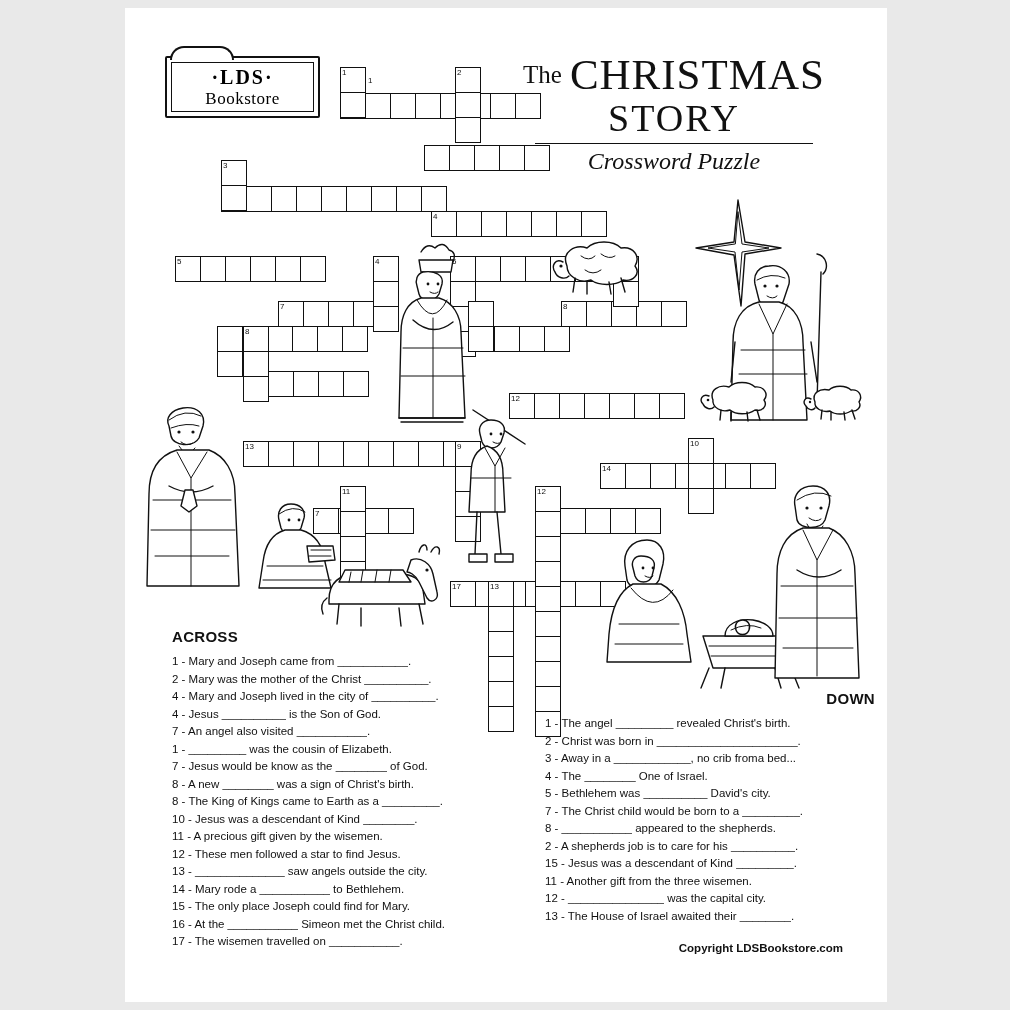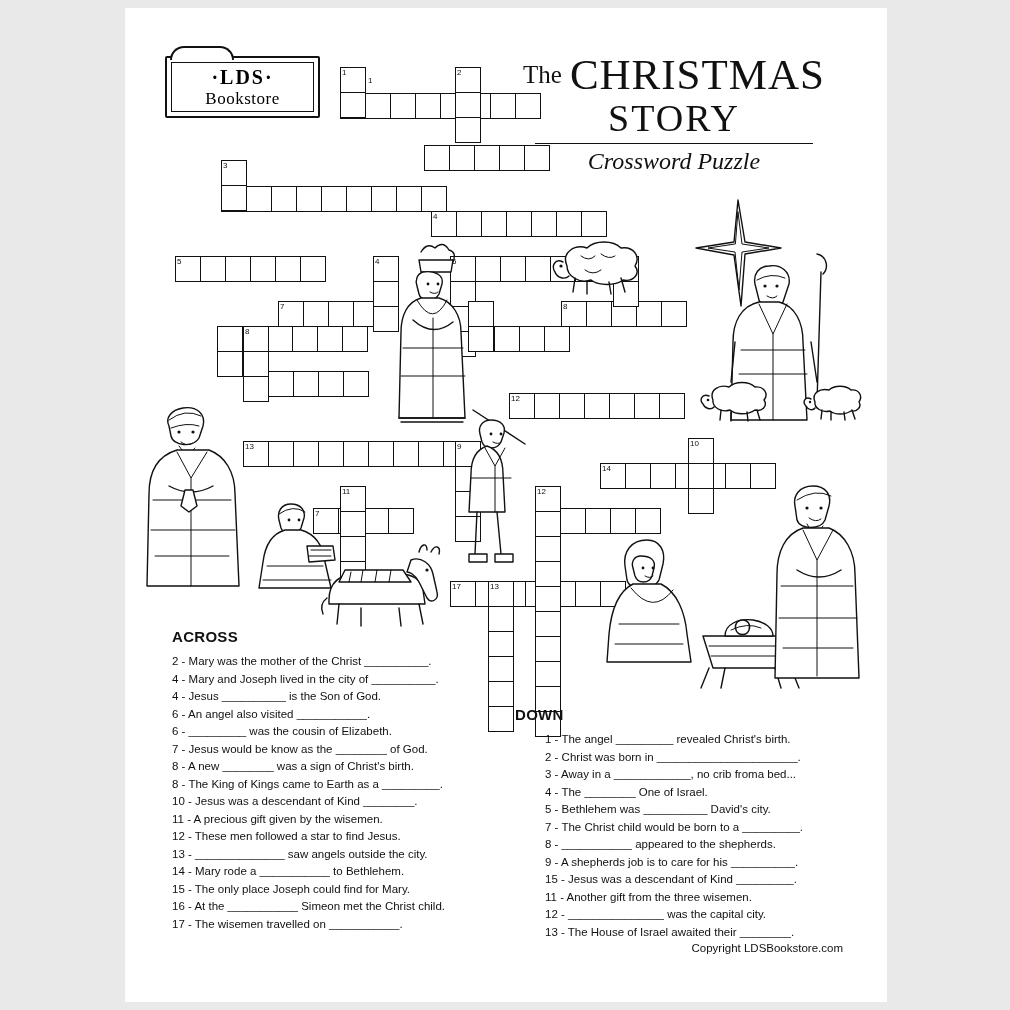--- a/index.html
+++ b/index.html
@@ -51,23 +51,23 @@
   .cnum{
     position:absolute;font-size:8px;line-height:8px;color:#111;
     font-family:"Liberation Sans",sans-serif;
   }
   
   .clues{position:absolute;font-family:"Liberation Sans",sans-serif;color:#111;}
   .clues h3{margin:0 0 8px 0;font-size:15px;font-weight:bold;letter-spacing:0.3px;}
   .clues .row{font-size:11.5px;line-height:17.5px;white-space:nowrap;}
   #across{left:47px;top:620px;width:330px;}
   #down{left:420px;top:682px;width:330px;}
-  #down h3{text-align:left;margin-left:-30px;margin-top:16px;}
+  #down h3{text-align:right;margin-left:-30px;}
   .copyright{
-    position:absolute;right:44px;top:934px;font-size:11.5px;color:#111;
+    position:absolute;right:44px;top:934px;font-size:11.5px;color:#111;font-weight:bold;
   }
   
   .art{position:absolute;}
   svg{display:block;overflow:visible;}
   .ln{fill:none;stroke:#111;stroke-width:1.4;stroke-linecap:round;stroke-linejoin:round;}
   .ln2{fill:#fff;stroke:#111;stroke-width:1.4;stroke-linecap:round;stroke-linejoin:round;}
   .lnt{fill:none;stroke:#111;stroke-width:1;stroke-linecap:round;stroke-linejoin:round;}
 </style>
 </head>
 <body>
@@ -426,25 +426,26 @@
       <path class="lnt" d="M36 48 q7 5 12 1 M34 54 q8 16 16 2"></path>
       <path class="ln2" d="M30 58 c-18 6 -26 24 -26 46 l-2 104 h84 l-4 -104 c0 -22 -10 -40 -26 -46 Z"></path>
       <path class="lnt" d="M30 60 l14 30 l16 -30 M44 90 l0 116 M8 116 h72 M6 148 h78 M10 178 h70"></path>
       <path class="ln" d="M24 100 q22 14 44 0"></path>
     </svg>
   </div>
 
   <div class="clues" id="across">
     <h3>ACROSS</h3>
     <div id="across-list">
+        <div class="row">1 - Mary and Joseph came from ___________.</div>
         <div class="row">2 - Mary was the mother of the Christ __________.</div>
         <div class="row">4 - Mary and Joseph lived in the city of __________.</div>
         <div class="row">4 - Jesus __________ is the Son of God.</div>
-        <div class="row">6 - An angel also visited ___________.</div>
-        <div class="row">6 - _________ was the cousin of Elizabeth.</div>
+        <div class="row">7 - An angel also visited ___________.</div>
+        <div class="row">1 - _________ was the cousin of Elizabeth.</div>
         <div class="row">7 - Jesus would be know as the ________ of God.</div>
         <div class="row">8 - A new ________ was a sign of Christ's birth.</div>
         <div class="row">8 - The King of Kings came to Earth as a _________.</div>
         <div class="row">10 - Jesus was a descendant of Kind ________.</div>
         <div class="row">11 - A precious gift given by the wisemen.</div>
         <div class="row">12 - These men followed a star to find Jesus.</div>
         <div class="row">13 - ______________ saw angels outside the city.</div>
         <div class="row">14 - Mary rode a ___________ to Bethlehem.</div>
         <div class="row">15 - The only place Joseph could find for Mary.</div>
         <div class="row">16 - At the ___________ Simeon met the Christ child.</div>
@@ -455,21 +456,21 @@
   <div class="clues" id="down">
     <h3>DOWN</h3>
     <div id="down-list">
         <div class="row">1 - The angel _________ revealed Christ's birth.</div>
         <div class="row">2 - Christ was born in ______________________.</div>
         <div class="row">3 - Away in a ____________, no crib froma bed...</div>
         <div class="row">4 - The ________ One of Israel.</div>
         <div class="row">5 - Bethlehem was __________ David's city.</div>
         <div class="row">7 - The Christ child would be born to a _________.</div>
         <div class="row">8 - ___________ appeared to the shepherds.</div>
-        <div class="row">9 - A shepherds job is to care for his __________.</div>
+        <div class="row">2 - A shepherds job is to care for his __________.</div>
         <div class="row">15 - Jesus was a descendant of Kind _________.</div>
         <div class="row">11 - Another gift from the three wisemen.</div>
         <div class="row">12 - _______________ was the capital city.</div>
         <div class="row">13 - The House of Israel awaited their ________.</div>
       </div>
   </div>
 
   <div class="copyright">Copyright LDSBookstore.com</div>
 </div>
 

